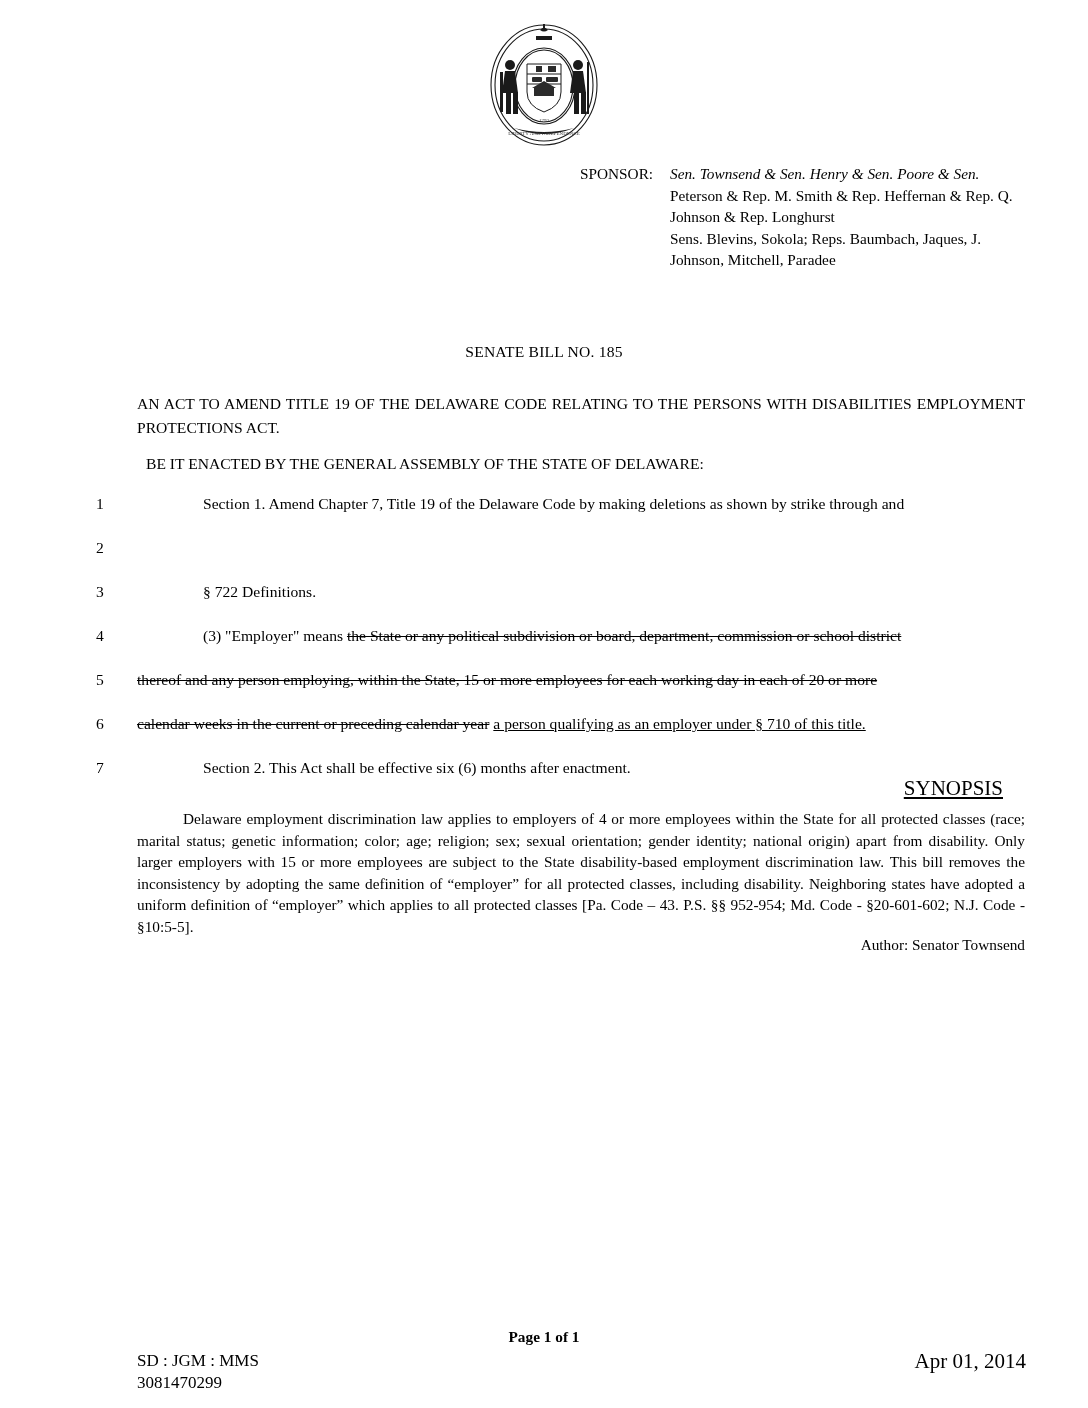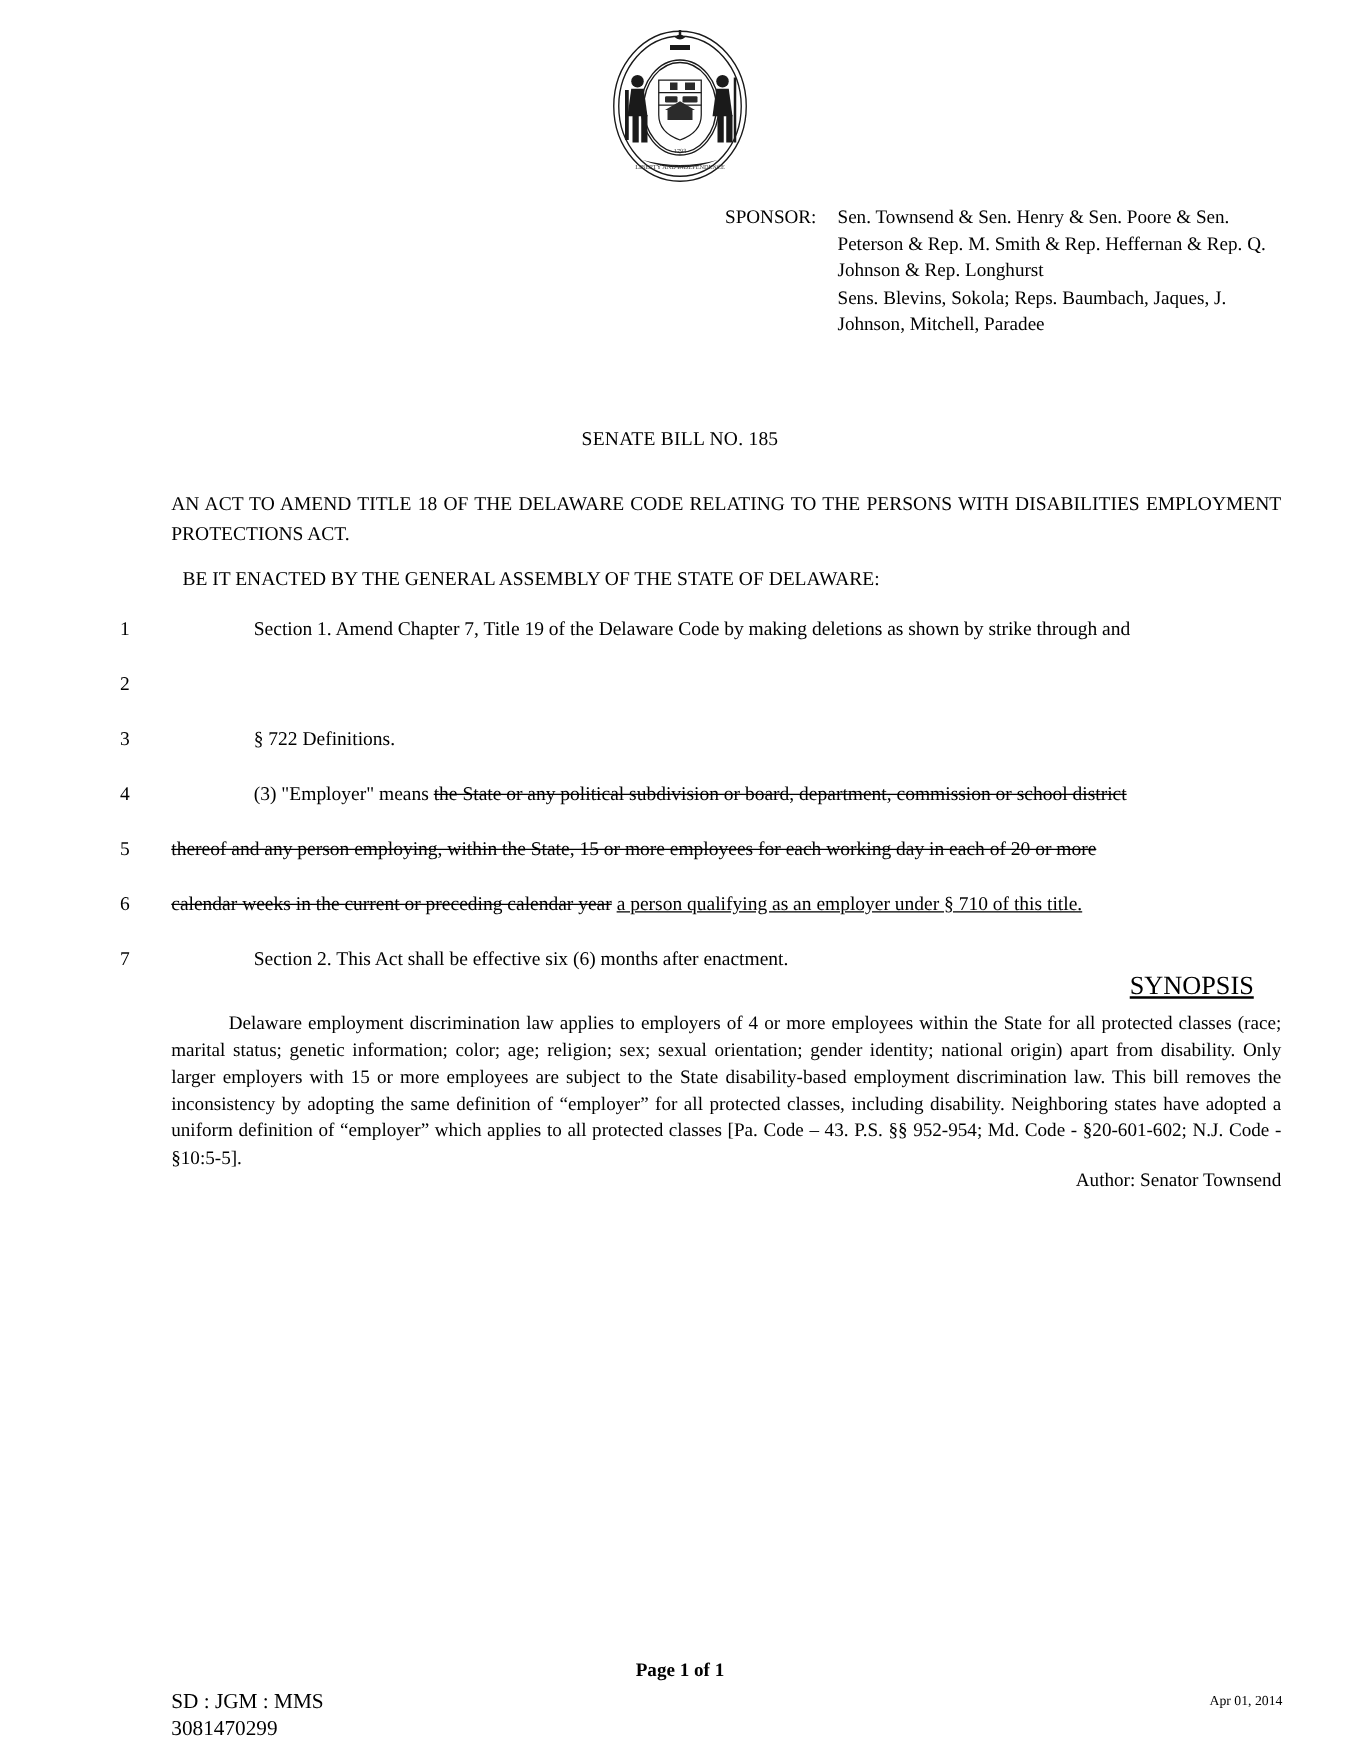--- a/index.html
+++ b/index.html
@@ -48,20 +48,21 @@
   }
   .sponsor-row {
     display: flex;
   }
   .sponsor-label {
     width: 90px;
     flex: 0 0 90px;
   }
   .sponsor-names {
     flex: 1 1 auto;
+    font-style: italic;
   }
   .sponsor-extra {
     margin-left: 90px;
   }
 
   
   .center-block {
     position: absolute;
     left: 0;
     width: 1088px;
@@ -169,21 +170,21 @@
     position: absolute;
     top: 1350px;
     left: 137px;
     font-size: 17px;
     line-height: 22px;
   }
   .footer-right {
     position: absolute;
     top: 1350px;
     right: 62px;
-    font-size: 11px;
+    font-size: 21px;
     line-height: 22px;
     text-align: center;
   }
 </style>
 </head>
 <body>
 
 <div class="page">
 
   <div class="seal-wrap">
@@ -249,21 +250,21 @@
     </div>
     <div class="sponsor-extra">Peterson &amp; Rep. M. Smith &amp; Rep. Heffernan &amp; Rep. Q.</div>
     <div class="sponsor-extra">Johnson &amp; Rep. Longhurst</div>
     <div class="sponsor-extra">Sens. Blevins, Sokola; Reps. Baumbach, Jaques, J.</div>
     <div class="sponsor-extra">Johnson, Mitchell, Paradee</div>
   </div>
 
 
   <div class="center-block" id="billno">SENATE BILL NO. 185</div>
 
-  <div class="act-title">AN ACT TO AMEND TITLE 18 OF THE DELAWARE CODE RELATING TO THE PERSONS WITH DISABILITIES EMPLOYMENT PROTECTIONS ACT.</div>
+  <div class="act-title">AN ACT TO AMEND TITLE 19 OF THE DELAWARE CODE RELATING TO THE PERSONS WITH DISABILITIES EMPLOYMENT PROTECTIONS ACT.</div>
 
   <div class="enact">
     <span class="enact-indent">BE IT ENACTED BY THE GENERAL ASSEMBLY OF THE STATE OF DELAWARE:</span>
   </div>
 
   <div class="lines">
 
     <div class="line">
       <span class="num">1</span>
       <span class="txt"><span class="indent"></span><span>Section 1. Amend Chapter 7, Title 19 of the Delaware Code by making deletions as shown by strike through and</span></span>

